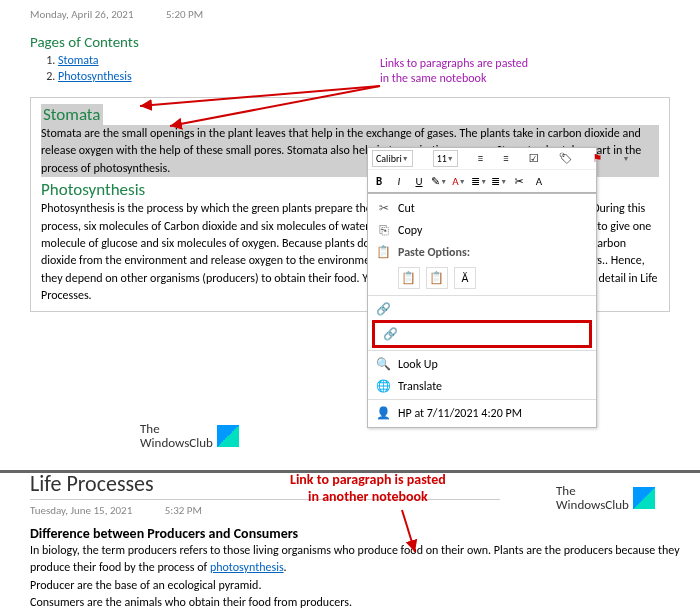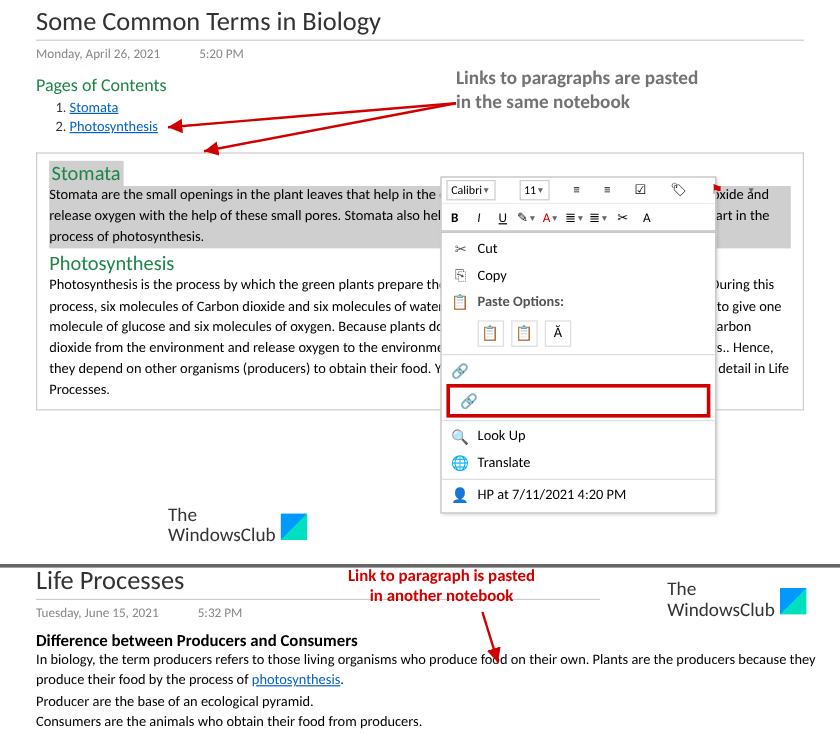--- a/index.html
+++ b/index.html
@@ -5,21 +5,21 @@
 * { margin: 0; padding: 0; box-sizing: border-box; }
 body { font-family: Calibri, Arial, sans-serif; font-size: 13px; background: #fff; width: 700px; height: 611px; position: relative; overflow: hidden; }
 .page1 { padding: 4px 0 0 30px; position: relative; }
 .title { font-family: 'Calibri Light', Calibri, sans-serif; font-size: 22px; color: #333; font-weight: 300; border-bottom: 1px solid #ccc; padding-bottom: 2px; margin-right: 30px; }
 .date { color: #888; font-size: 11px; margin-top: 4px; }
 .date span { margin-right: 30px; }
 .toc-h { font-family: 'Calibri Light', Calibri, sans-serif; color: #1e8449; font-size: 15px; margin-top: 12px; font-weight: 400; }
 .toc ol { margin-left: 28px; margin-top: 2px; font-size: 12px; }
 .toc ol li { margin-bottom: 2px; color: #333; }
 .toc a { color: #0563c1; text-decoration: underline; }
-.annot1 { position: absolute; top: 56px; left: 380px; color: #737373; font-weight: bold; font-size: 16px; line-height: 1.25; }
+.annot1 { position: absolute; top: 56px; left: 380px; color: #a21caf; font-weight: normal; font-size: 12px; line-height: 1.25; }
 .arrow1 { position: absolute; top: 84px; left: 135px; }
 .content { border: 1px solid #ccc; margin-top: 14px; margin-right: 30px; padding: 6px 10px; position: relative; }
 .sel-h { font-family: 'Calibri Light', Calibri, sans-serif; color: #1e8449; font-size: 17px; background: #cfcfcf; display: inline-block; padding: 0 2px; font-weight: 400; }
 .sel { background: #cfcfcf; font-size: 12px; line-height: 1.45; }
 .h2 { font-family: 'Calibri Light', Calibri, sans-serif; color: #1e8449; font-size: 17px; margin-top: 2px; font-weight: 400; }
 .body { font-size: 12px; line-height: 1.45; }
 .mini-tb { position: absolute; top: 147px; left: 367px; width: 230px; height: 46px; background: #fff; border: 1px solid #bbb; box-shadow: 1px 1px 3px rgba(0,0,0,0.2); font-size: 11px; }
 .mini-tb .r1 { display: flex; align-items: center; height: 22px; padding: 0 4px; gap: 20px; border-bottom: 1px solid #eee; }
 .mini-tb .r2 { display: flex; align-items: center; height: 22px; padding: 0 4px; gap: 6px; }
 .mini-tb .fnt { border: 1px solid #ccc; height: 17px; width: 44px; font-size: 10px; padding: 0 3px; display: flex; align-items: center; justify-content: space-between; }
@@ -29,35 +29,34 @@
 .ctx { position: absolute; top: 193px; left: 367px; width: 230px; background: #fff; border: 1px solid #bbb; box-shadow: 1px 1px 3px rgba(0,0,0,0.2); padding: 3px 0; }
 .ctx .it { display: flex; align-items: center; height: 22px; padding: 0 8px 0 6px; font-size: 12px; cursor: pointer; }
 .ctx .it.dis { color: #aaa; cursor: default; }
 .ctx .it .ic2 { width: 20px; text-align: center; font-size: 12px; color: #555; }
 .ctx .it .lab { flex: 1; padding-left: 4px; }
 .ctx .sep { border-top: 1px solid #ddd; margin: 2px 0; }
 .ctx .po { font-weight: bold; color: #555; padding-left: 6px; }
 .ctx .po-row { display: flex; gap: 6px; padding: 4px 0 4px 30px; }
 .ctx .po-row .pi { width: 22px; height: 22px; border: 1px solid #ddd; display: flex; align-items: center; justify-content: center; font-size: 12px; cursor: pointer; }
 .ctx .hl { border: 3px solid #d00000; margin: 0 4px; }
-.logo { position: absolute; display: flex; align-items: center; gap: 4px; font-size: 16px; color: #333; }
+.logo { position: absolute; display: flex; align-items: center; gap: 4px; font-size: 13px; color: #333; }
 .logo .sq { width: 22px; height: 22px; background: linear-gradient(135deg, #0099ff 50%, #00e0c0 50%); }
 .logo .t { line-height: 1.05; }
 .hr { border: none; border-top: 3px solid #666; margin: 8px 0 4px 0; }
 .page2 { padding: 2px 0 0 30px; position: relative; }
 .annot2 { position: absolute; top: 472px; left: 290px; color: #d00000; font-weight: bold; font-size: 14px; line-height: 1.2; text-align: center; }
 .arrow2 { position: absolute; top: 508px; left: 397px; }
 .h3 { font-size: 14px; font-weight: bold; margin-top: 8px; }
 a.link { color: #0563c1; text-decoration: underline; }
 </style>
 </head>
 <body>
 
 <div class="page1">
-  <div class="title">Some Common Terms in Biology</div>
   <div class="date">
     <span>Monday, April 26, 2021</span>
     <span>5:20 PM</span>
   </div>
   <div class="toc">
     <div class="toc-h">Pages of Contents</div>
     <ol>
       <li><a href="#">Stomata</a></li>
       <li><a href="#">Photosynthesis</a></li>
     </ol>

